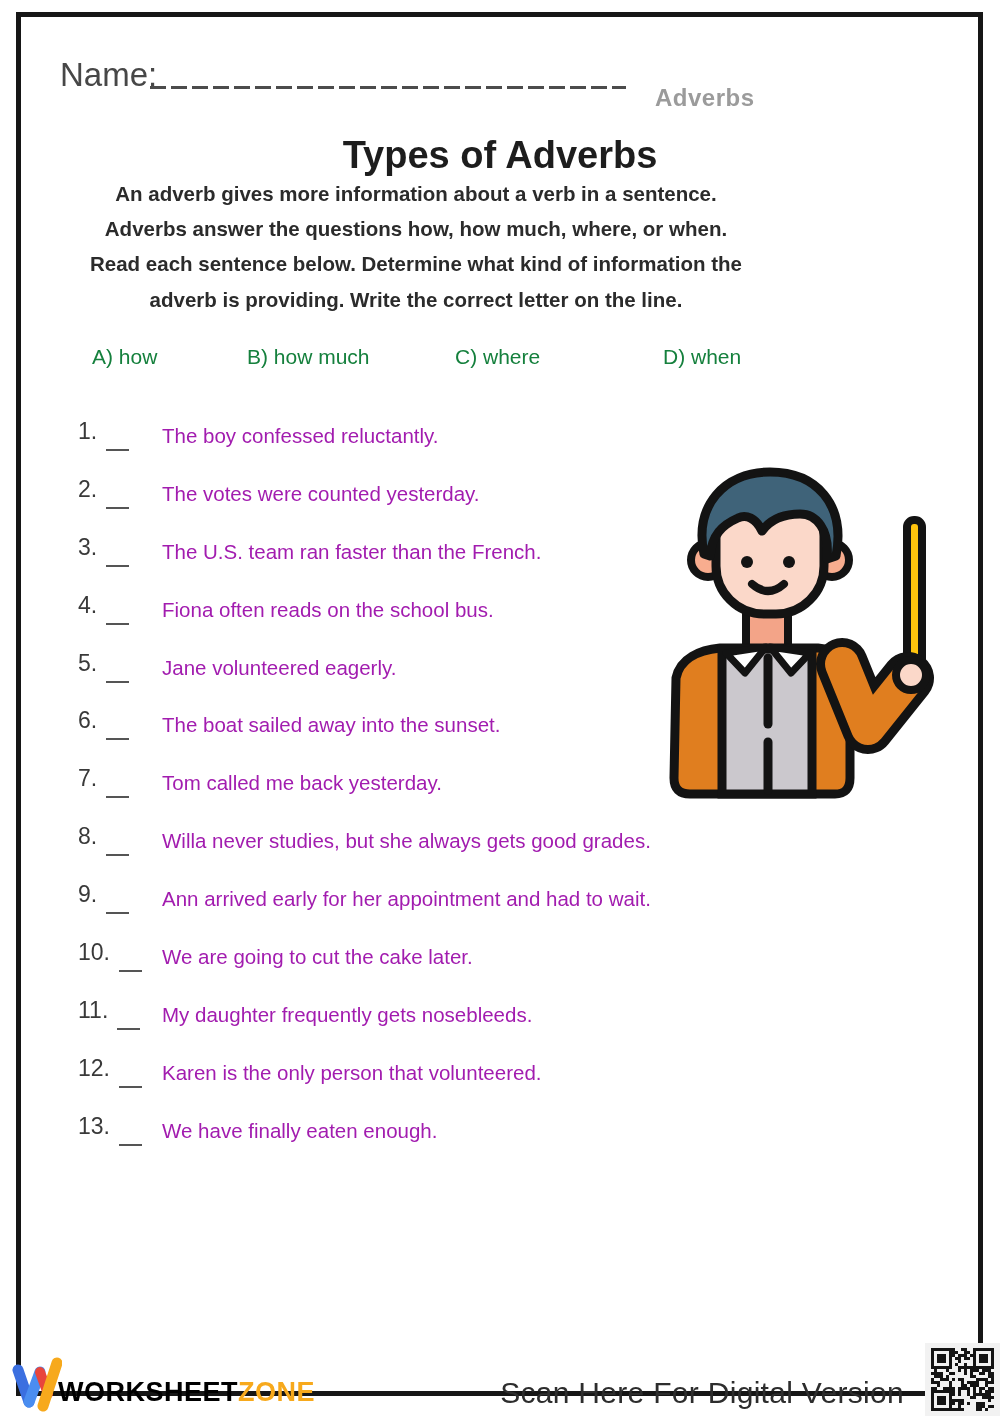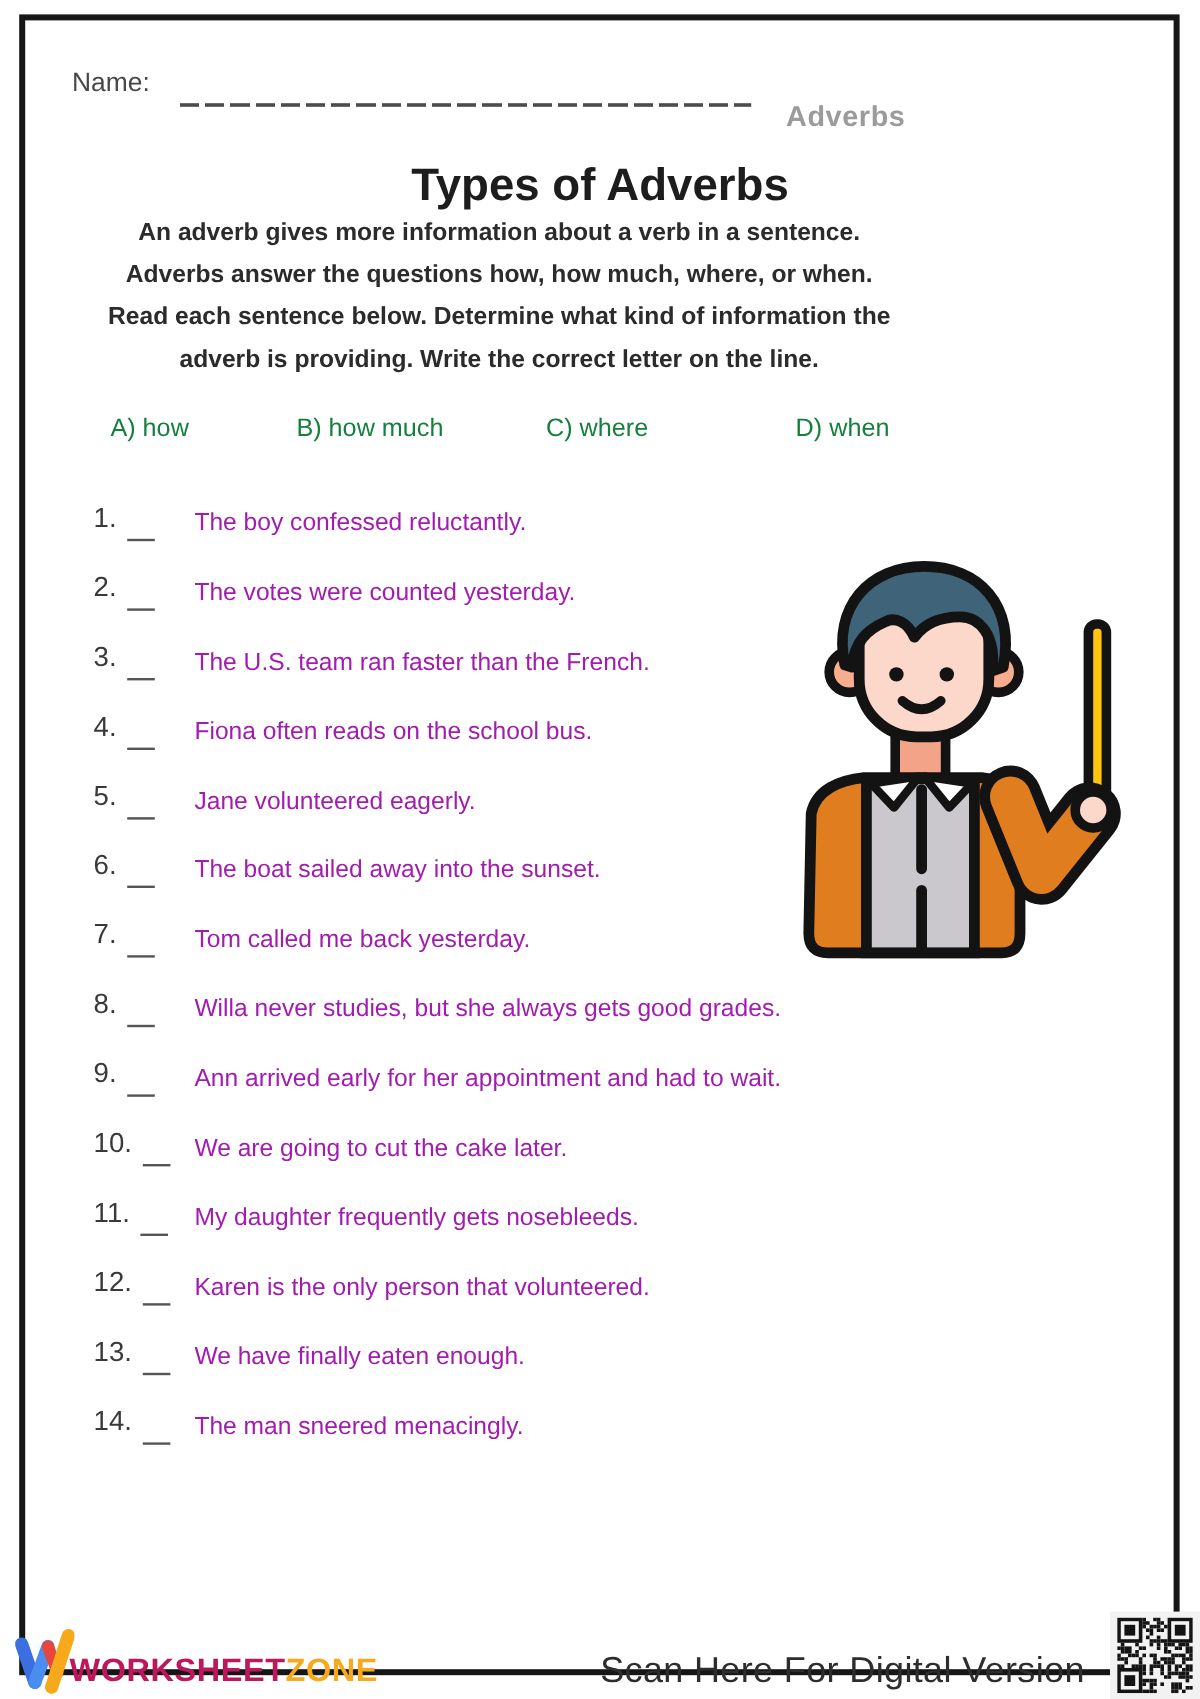--- a/index.html
+++ b/index.html
@@ -5,21 +5,21 @@
   html,body{margin:0;padding:0;background:#ffffff;}
   .page{
     position:relative;width:1000px;height:1416px;background:#ffffff;overflow:hidden;
     font-family:"Liberation Sans",sans-serif;
   }
   .frame{
     position:absolute;left:16px;top:12px;width:967px;height:1384px;
     border:5px solid #161616;box-sizing:border-box;z-index:1;
   }
   
-  .name-label{position:absolute;left:60px;top:56px;font-size:22px;color:#474747;z-index:2;}
+  .name-label{position:absolute;left:60px;top:56px;font-size:33px;color:#474747;z-index:2;}
   .name-blank{
     position:absolute;left:150px;top:86px;width:476px;height:3px;z-index:2;
     background:repeating-linear-gradient(90deg,#4c4c4c 0 16px,transparent 16px 21px);
   }
   .worksheet-tag{position:absolute;left:655px;top:60px;font-size:24px;font-weight:bold;color:#9b9b9b;z-index:2;letter-spacing:.5px;margin-top:24px;}
   .title{position:absolute;left:0;top:110px;width:1000px;text-align:center;font-size:38px;font-weight:bold;color:#1d1d1d;z-index:2;margin-top:24px;}
   
   .instructions{position:absolute;left:90px;top:176px;z-index:2;text-align:center;}
   .instructions div{font-size:20.5px;font-weight:bold;color:#2b2b2b;line-height:35.2px;}
   
@@ -32,21 +32,21 @@
   .qblank{
     display:inline-block;width:23px;height:30px;margin-left:9px;
     border-bottom:2.5px solid #555;vertical-align:-12px;
   }
   .qtext{position:absolute;left:84px;top:6px;font-size:20.5px;color:#a21caf;}
   
   .teacher{position:absolute;left:660px;top:452px;width:280px;height:350px;z-index:3;}
   
   .footer-logo{position:absolute;left:10px;top:1354px;z-index:4;}
   .brand-text{position:absolute;left:58px;top:1377px;font-size:27px;font-weight:bold;letter-spacing:.5px;z-index:4;}
-  .brand-w1{color:#be185d;} .brand-w2{color:#f7a91c;}
+  .brand-w1{color:#000000;} .brand-w2{color:#f7a91c;}
   .scan-text{position:absolute;right:96px;top:1376px;font-size:30px;font-weight:400;color:#2d2d2d;z-index:4;letter-spacing:.3px;}
   .qr-wrap{position:absolute;left:925px;top:1343px;width:75px;height:73px;background:#f2f2f2;z-index:5;}
   .qr-wrap svg{position:absolute;left:6px;top:5px;}
 </style>
 </head>
 <body>
 
 <div class="page">
   <div class="frame"></div>
 
@@ -74,21 +74,20 @@
       <div class="qrow"><span class="qnum">4.</span><span class="qblank"></span><span class="qtext">Fiona often reads on the school bus.</span></div>
       <div class="qrow"><span class="qnum">5.</span><span class="qblank"></span><span class="qtext">Jane volunteered eagerly.</span></div>
       <div class="qrow"><span class="qnum">6.</span><span class="qblank"></span><span class="qtext">The boat sailed away into the sunset.</span></div>
       <div class="qrow"><span class="qnum">7.</span><span class="qblank"></span><span class="qtext">Tom called me back yesterday.</span></div>
       <div class="qrow"><span class="qnum">8.</span><span class="qblank"></span><span class="qtext">Willa never studies, but she always gets good grades.</span></div>
       <div class="qrow"><span class="qnum">9.</span><span class="qblank"></span><span class="qtext">Ann arrived early for her appointment and had to wait.</span></div>
       <div class="qrow"><span class="qnum">10.</span><span class="qblank"></span><span class="qtext">We are going to cut the cake later.</span></div>
       <div class="qrow"><span class="qnum">11.</span><span class="qblank"></span><span class="qtext">My daughter frequently gets nosebleeds.</span></div>
       <div class="qrow"><span class="qnum">12.</span><span class="qblank"></span><span class="qtext">Karen is the only person that volunteered.</span></div>
       <div class="qrow"><span class="qnum">13.</span><span class="qblank"></span><span class="qtext">We have finally eaten enough.</span></div>
-      <div class="qrow"><span class="qnum">14.</span><span class="qblank"></span><span class="qtext">The man sneered menacingly.</span></div>
     </div>
 
   <svg class="teacher" viewBox="0 0 280 350" aria-hidden="true">
 
     <rect x="247" y="68" width="15" height="150" rx="7" fill="#ffc40d" stroke="#131313" stroke-width="8"></rect>
 
     <circle cx="48" cy="108" r="17" fill="#f8ad8f" stroke="#131313" stroke-width="8"></circle>
     <circle cx="172" cy="108" r="17" fill="#f8ad8f" stroke="#131313" stroke-width="8"></circle>
 
     <rect x="86" y="150" width="42" height="56" fill="#f3a488" stroke="#131313" stroke-width="8"></rect>

